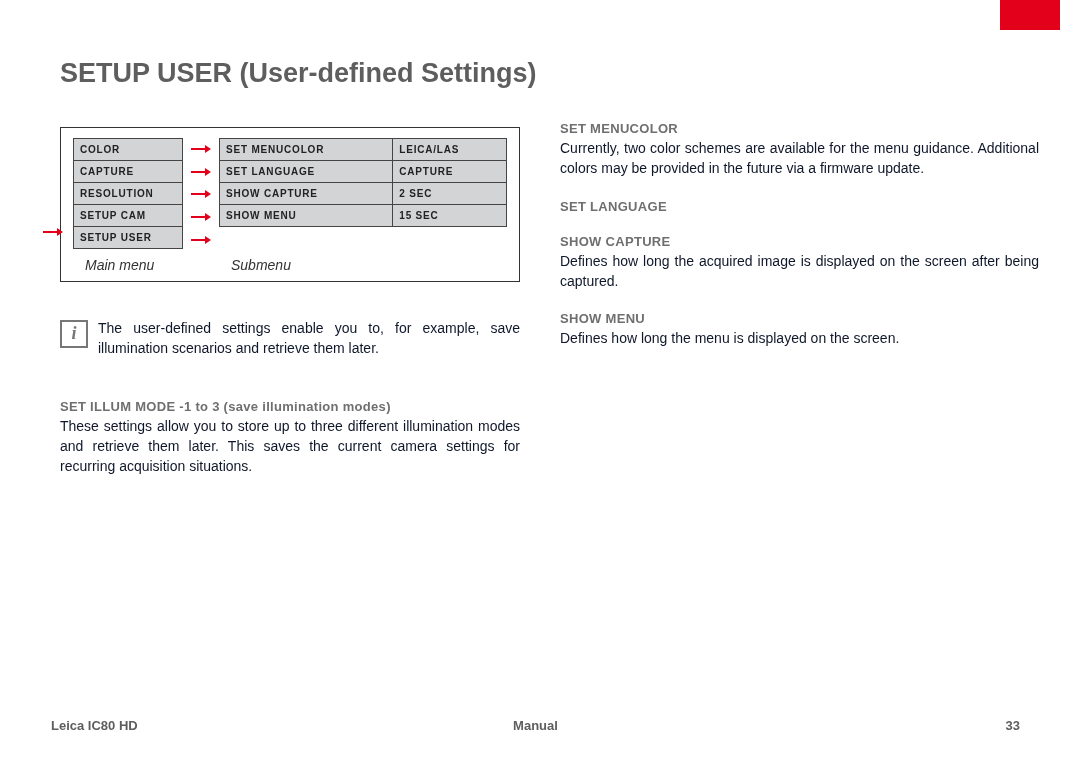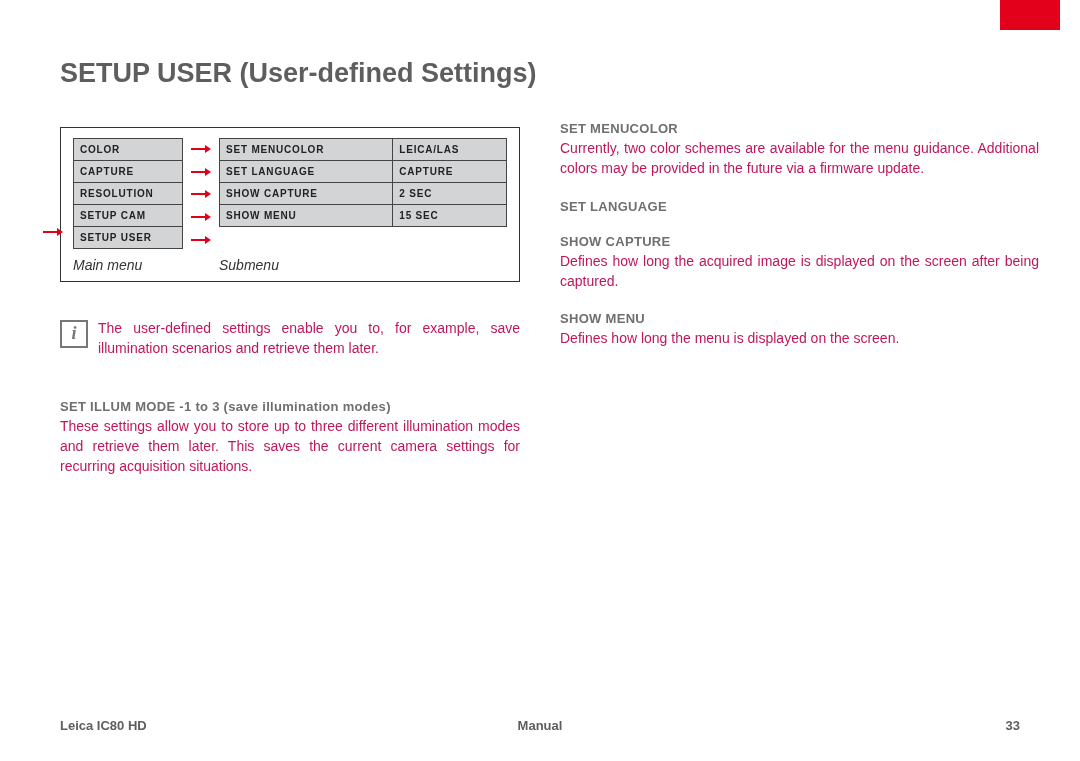--- a/index.html
+++ b/index.html
@@ -87,20 +87,21 @@
     align-items: center;
     justify-content: center;
   }
   .arrow-svg { display: block; }
   .menu-labels {
     display: flex;
     margin-top: 6px;
     font-style: italic;
     font-size: 14px;
     color: #333;
+    margin-left: 12px;
   }
   .menu-labels .ml-left { width: 146px; }
   .info-row {
     display: flex;
     gap: 10px;
     align-items: flex-start;
     margin-bottom: 40px;
   }
   .info-icon {
     flex-shrink: 0;
@@ -115,36 +116,36 @@
   .info-icon span {
     font-family: Georgia, serif;
     font-weight: bold;
     font-style: italic;
     font-size: 18px;
     color: #777;
   }
   .body-text {
     font-size: 14px;
     line-height: 1.45;
-    color: #be185d;
+    color: #0f172a;
     text-align: justify;
   }
   .section-heading {
     font-size: 13px;
     font-weight: 700;
     color: #6f6f6f;
     letter-spacing: 0.3px;
     margin-bottom: 2px;
   }
   .section {
     margin-bottom: 20px;
   }
   .footer {
     position: absolute;
-    left: 60px;
+    left: 51px;
     right: 60px;
     bottom: 28px;
     display: flex;
     justify-content: space-between;
     font-size: 13px;
     font-weight: 700;
     color: #5e5e5e;
   }
   .footer .center {
     position: absolute;

